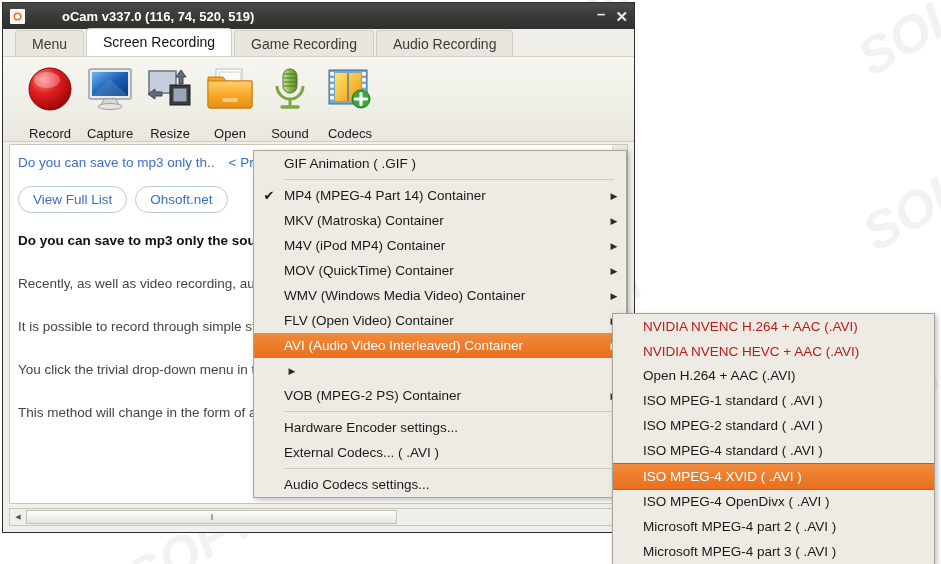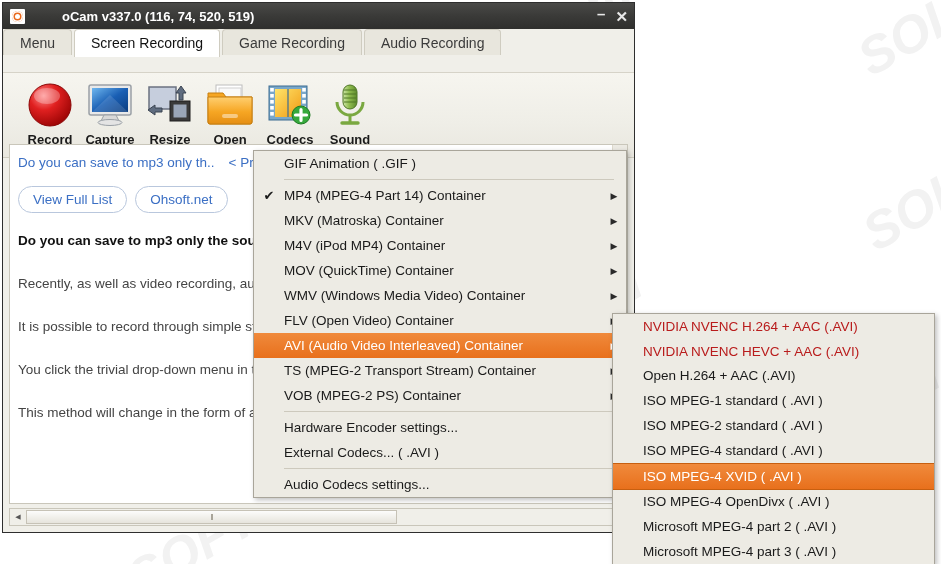--- a/index.html
+++ b/index.html
@@ -75,24 +75,24 @@
   }
   .win-btn{
     color:#e8e8e8;font-size:14px;line-height:1;
     cursor:default;font-family:"Liberation Sans", sans-serif;
   }
   .win-btn.min{font-size:15px;position:relative;top:-3px;font-weight:bold;}
   .win-btn.close{font-size:15px;font-weight:bold;}
 
   
   .tabstrip{
-    height:44px;
+    height:28px;
     background:#f0efe9;
-    display:flex;align-items:flex-start;
-    padding-left:0;
+    display:flex;align-items:flex-end;
+    padding-left:12px;
     border-bottom:1px solid #d6d3c8;
     box-sizing:border-box;
     position:relative;
   }
   .tab{
     height:26px;
     line-height:26px;
     padding:0 16px;
     font-size:14px;
     color:#3b3b3b;
@@ -122,21 +122,21 @@
     padding:6px 0 0 18px;
     box-sizing:border-box;
   }
   .tool{
     width:58px;
     display:flex;flex-direction:column;align-items:center;
     cursor:default;
     margin-right:2px;
   }
   .tool .glyph{height:52px;display:flex;align-items:center;justify-content:center;}
-  .tool .lbl{font-size:13px;color:#1a1a1a;margin-top:1px;font-weight:bold;}
+  .tool .lbl{font-size:13px;color:#1a1a1a;margin-top:11px;}
 
   
   .content{
     position:absolute;
     left:6px;right:6px;
     top:141px;
     bottom:28px;
     background:#ffffff;
     border:1px solid #c9c6ba;
     box-sizing:border-box;
@@ -335,20 +335,44 @@
                 <stop offset="0%" stop-color="#ffcf70"></stop>
                 <stop offset="55%" stop-color="#f6a623"></stop>
                 <stop offset="100%" stop-color="#e58e14"></stop>
               </linearGradient>
             </defs>
             <path d="M2 13 h44 v25 a2 2 0 0 1 -2 2 H4 a2 2 0 0 1 -2 -2 Z" fill="url(#fg)" stroke="#c67e10"></path>
             <rect x="16" y="30" width="16" height="4" rx="2" fill="#ffffff" opacity="0.45"></rect>
           </svg>
         </div>
         <div class="lbl">Open</div>
+      </div>
+      <div class="tool">
+        <div class="glyph">
+          <svg width="40" height="44" viewBox="0 0 40 44">
+            <defs>
+              <linearGradient id="mg" x1="0" y1="0" x2="1" y2="0">
+                <stop offset="0%" stop-color="#cfe6a8"></stop>
+                <stop offset="45%" stop-color="#8fbc4e"></stop>
+                <stop offset="100%" stop-color="#5d8a2c"></stop>
+              </linearGradient>
+            </defs>
+            <rect x="13" y="2" width="14" height="24" rx="7" fill="url(#mg)" stroke="#4e7625"></rect>
+            <g stroke="#4e7625" stroke-width="1">
+              <line x1="14" y1="7" x2="26" y2="7"></line>
+              <line x1="14" y1="11" x2="26" y2="11"></line>
+              <line x1="14" y1="15" x2="26" y2="15"></line>
+              <line x1="14" y1="19" x2="26" y2="19"></line>
+            </g>
+            <path d="M7 19 a13 13 0 0 0 26 0" fill="none" stroke="#7aa840" stroke-width="3"></path>
+            <line x1="20" y1="31" x2="20" y2="39" stroke="#7aa840" stroke-width="3"></line>
+            <line x1="12" y1="40" x2="28" y2="40" stroke="#7aa840" stroke-width="3.4" stroke-linecap="round"></line>
+          </svg>
+        </div>
+        <div class="lbl">Sound</div>
       </div>
       <div class="tool">
         <div class="glyph">
           <svg width="46" height="44" viewBox="0 0 46 44">
             <rect x="2" y="3" width="38" height="34" fill="#79a7c9" stroke="#3c6d91"></rect>
             <defs>
               <linearGradient id="yg" x1="0" y1="0" x2="1" y2="1">
                 <stop offset="0%" stop-color="#ffe46a"></stop>
                 <stop offset="100%" stop-color="#f09a14"></stop>
               </linearGradient>
@@ -366,44 +390,20 @@
               <rect x="35.2" y="17" width="3.6" height="3.6"></rect>
               <rect x="35.2" y="23" width="3.6" height="3.6"></rect>
               <rect x="35.2" y="29" width="3.6" height="3.6"></rect>
             </g>
             <circle cx="34" cy="32" r="9" fill="#36a83c" stroke="#1d7a22"></circle>
             <path d="M34 26.5 v11 M28.5 32 h11" stroke="#ffffff" stroke-width="3.2" stroke-linecap="round"></path>
           </svg>
         </div>
         <div class="lbl">Codecs</div>
       </div>
-      <div class="tool">
-        <div class="glyph">
-          <svg width="40" height="44" viewBox="0 0 40 44">
-            <defs>
-              <linearGradient id="mg" x1="0" y1="0" x2="1" y2="0">
-                <stop offset="0%" stop-color="#cfe6a8"></stop>
-                <stop offset="45%" stop-color="#8fbc4e"></stop>
-                <stop offset="100%" stop-color="#5d8a2c"></stop>
-              </linearGradient>
-            </defs>
-            <rect x="13" y="2" width="14" height="24" rx="7" fill="url(#mg)" stroke="#4e7625"></rect>
-            <g stroke="#4e7625" stroke-width="1">
-              <line x1="14" y1="7" x2="26" y2="7"></line>
-              <line x1="14" y1="11" x2="26" y2="11"></line>
-              <line x1="14" y1="15" x2="26" y2="15"></line>
-              <line x1="14" y1="19" x2="26" y2="19"></line>
-            </g>
-            <path d="M7 19 a13 13 0 0 0 26 0" fill="none" stroke="#7aa840" stroke-width="3"></path>
-            <line x1="20" y1="31" x2="20" y2="39" stroke="#7aa840" stroke-width="3"></line>
-            <line x1="12" y1="40" x2="28" y2="40" stroke="#7aa840" stroke-width="3.4" stroke-linecap="round"></line>
-          </svg>
-        </div>
-        <div class="lbl">Sound</div>
-      </div>
     </div>
 
   <div class="content">
     <div class="c-inner">
       <div class="toprow">
         <span>Do you can save to mp3 only th..</span><span class="prev">&lt; Pre</span>
       </div>
       <div class="pillrow" id="pillrow">
           <div class="pill">View Full List</div>
           <div class="pill">Ohsoft.net</div>
@@ -470,21 +470,20 @@
       <div class="mlabel">FLV (Open Video) Container</div>
       <div class="arrow">▶</div>
     </div>
     <div class="mi sel">
       <div class="check"></div>
       <div class="mlabel">AVI (Audio Video Interleaved) Container</div>
       <div class="arrow">▶</div>
     </div>
     <div class="mi">
       <div class="check"></div>
-      <div class="mlabel">TS (MPEG-2 Transport Stream) Container</div>
       <div class="arrow">▶</div>
     </div>
     <div class="mi">
       <div class="check"></div>
       <div class="mlabel">VOB (MPEG-2 PS) Container</div>
       <div class="arrow">▶</div>
     </div>
     <div class="msep"></div>
     <div class="mi">
       <div class="check"></div>

